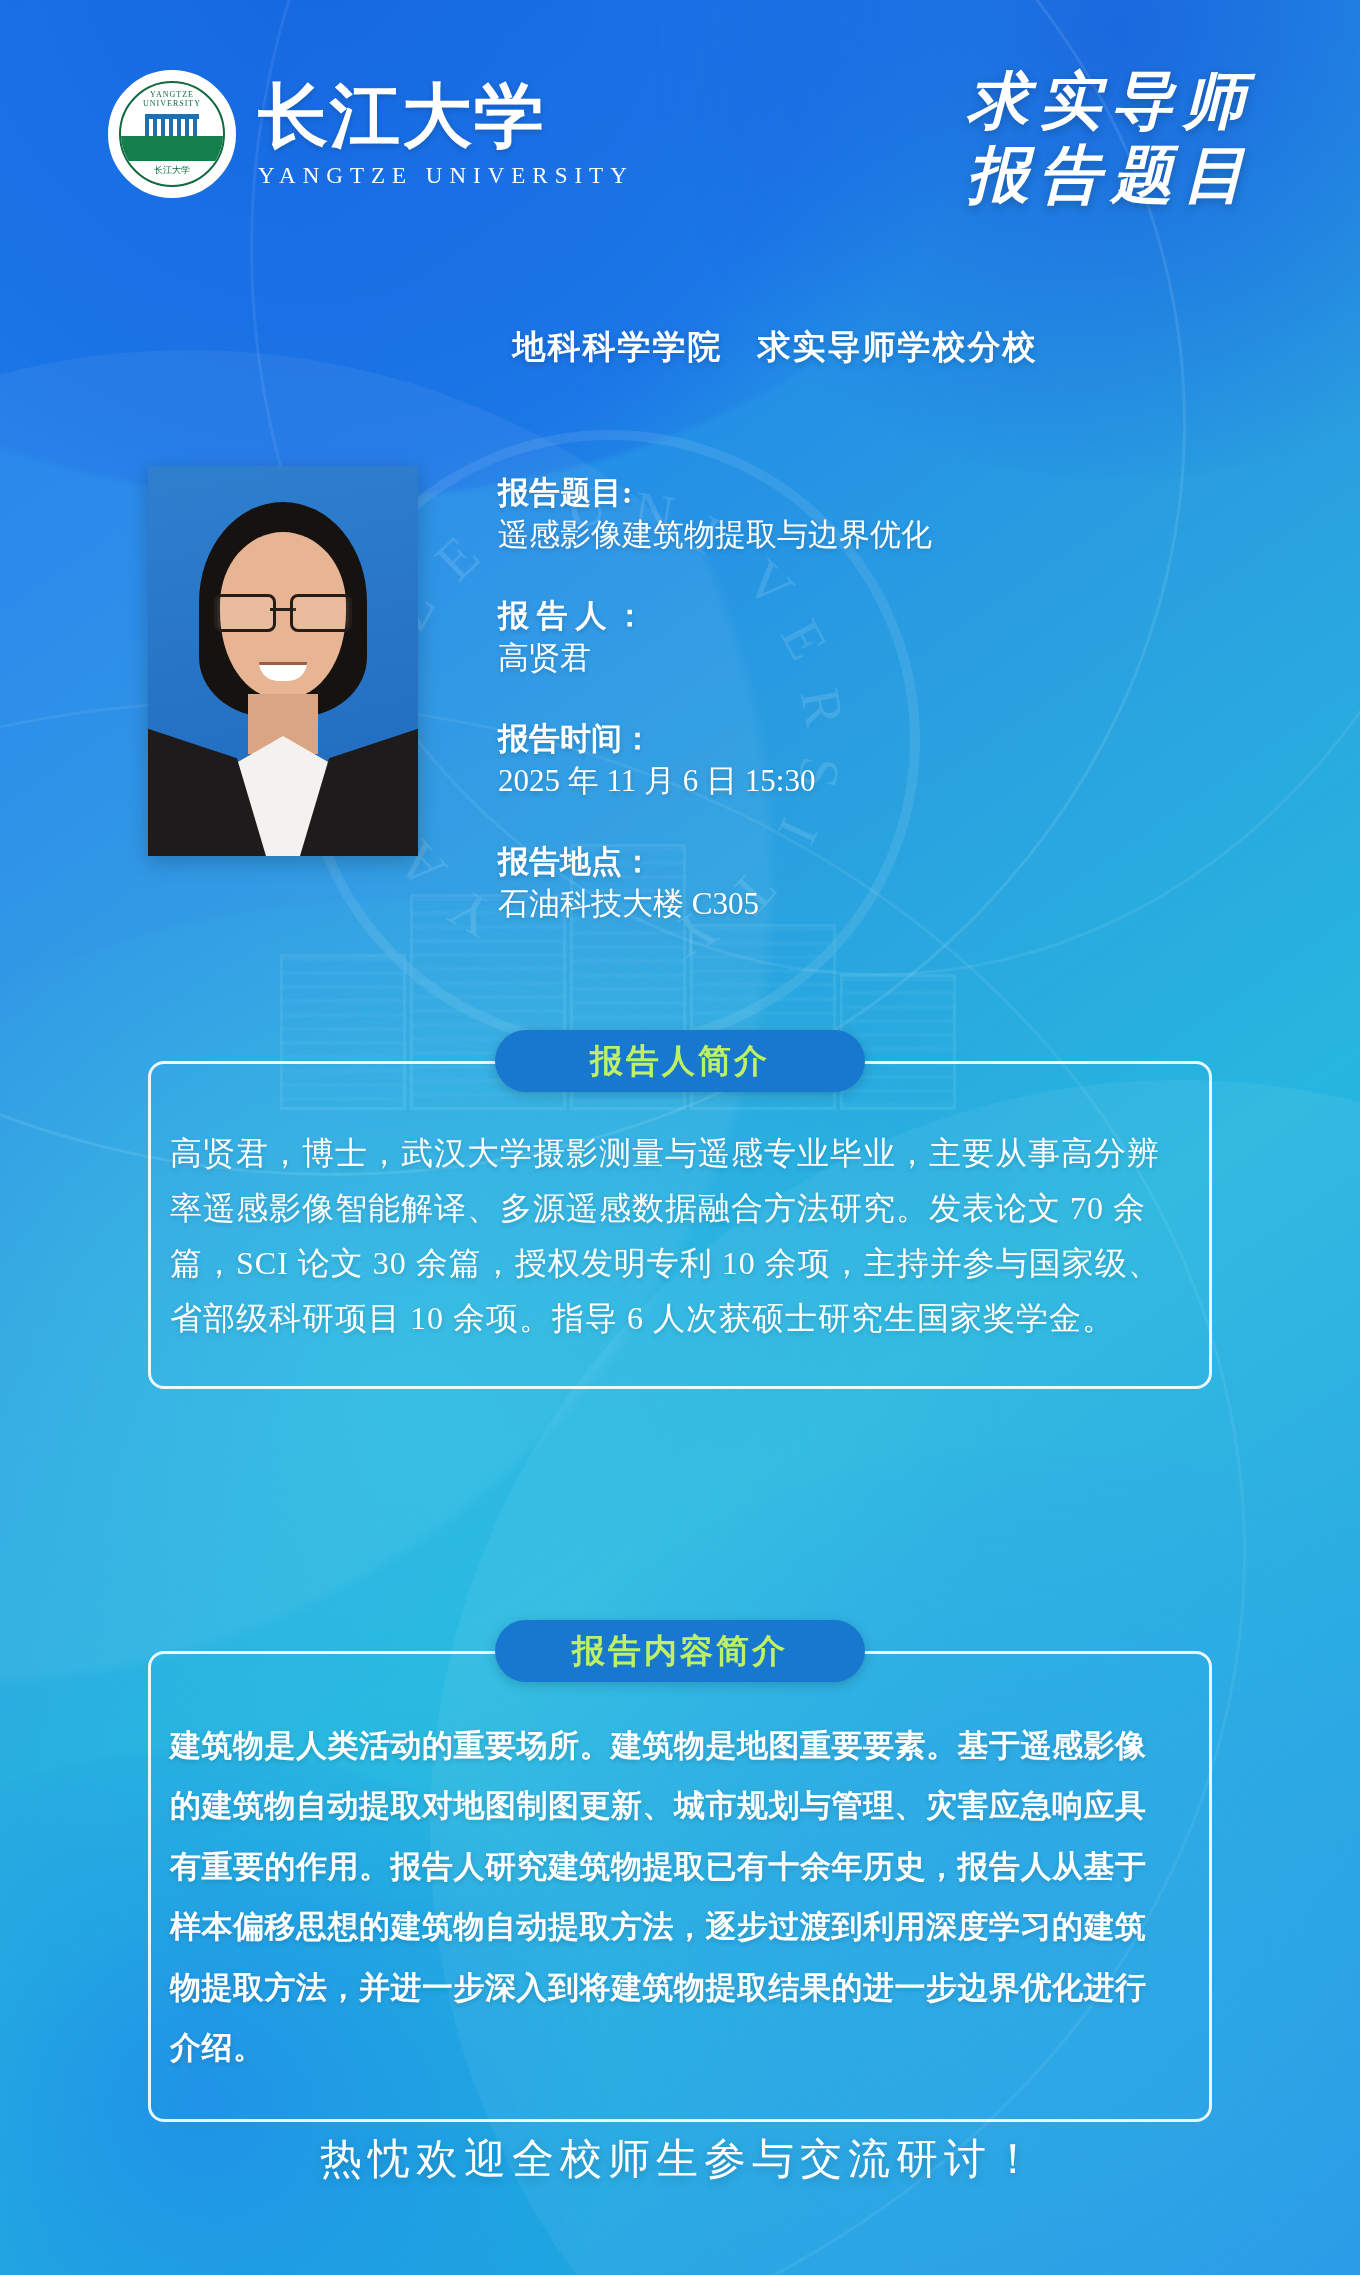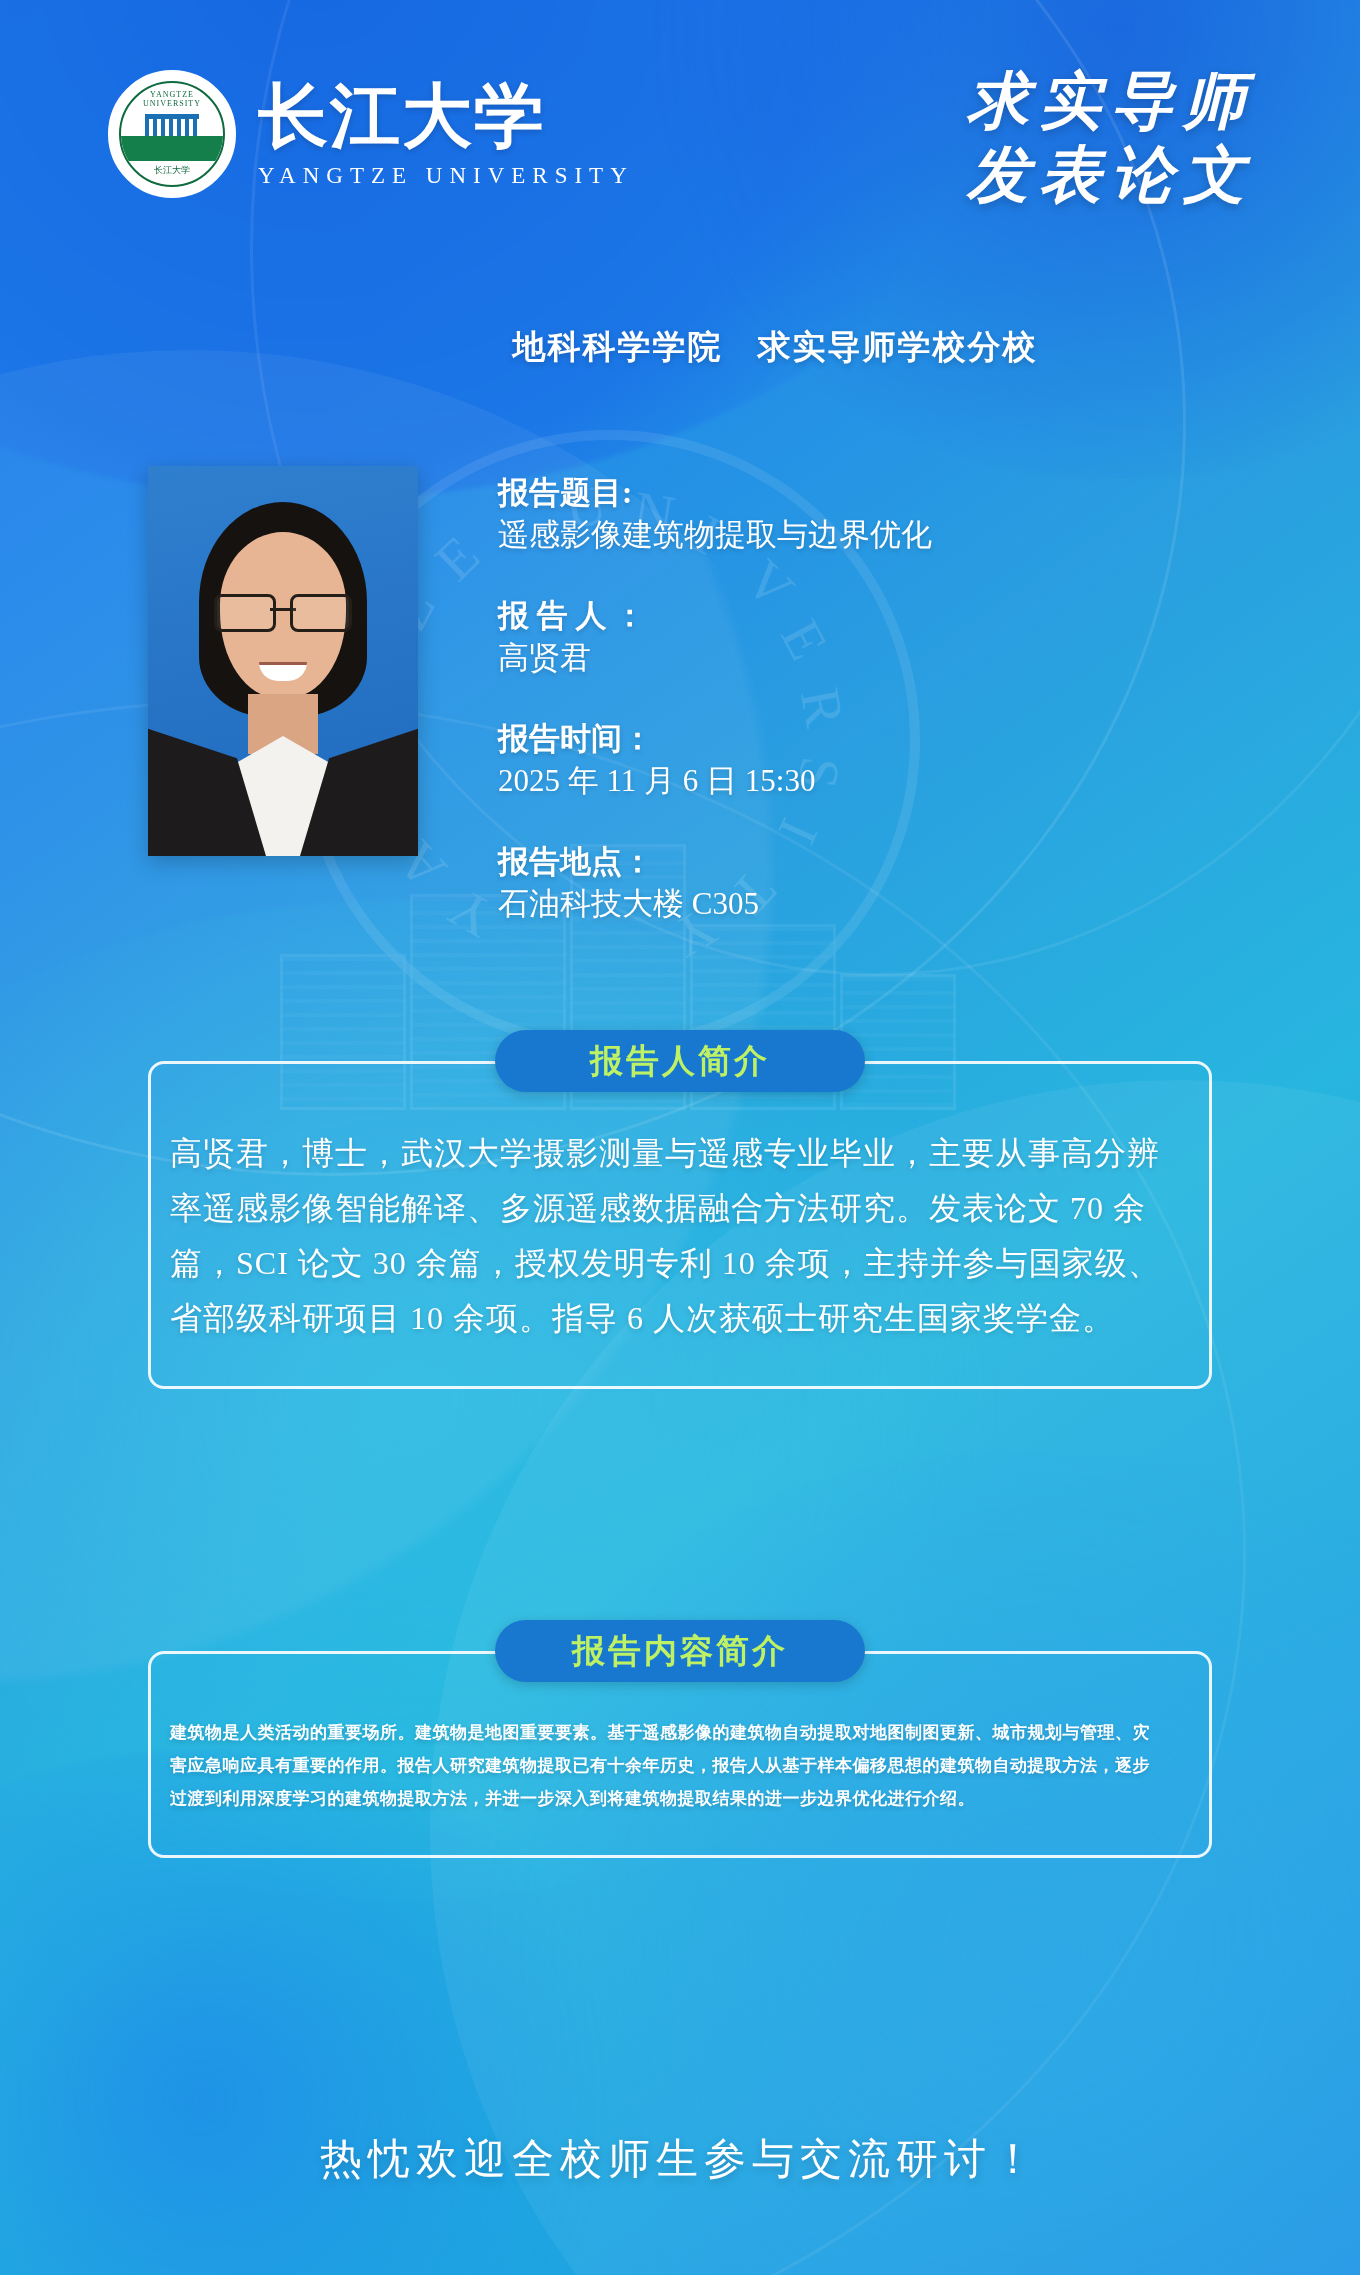--- a/index.html
+++ b/index.html
@@ -310,21 +310,21 @@
     margin: 0;
     font-family: "Liberation Serif", serif;
     text-shadow: 0 2px 5px rgba(0,0,0,.16);
   }
   #sec-bio .sec-body p {
     font-size: 32px;
     line-height: 1.72;
     letter-spacing: 1px;
   }
   #sec-abs .sec-body p {
-    font-size: 17px;
+    font-size: 31px;
     line-height: 1.95;
     letter-spacing: .5px;
     font-weight: bold;
   }
   .footer {
     position: absolute;
     left: 0; right: 0;
     bottom: 88px;
     text-align: center;
     color: #ffffff;
@@ -393,21 +393,21 @@
           <div class="seal-bottom-text">长江大学</div>
         </div>
       </div>
       <div class="uni-name">
         <div class="uni-cn">长江大学</div>
         <div class="uni-en">YANGTZE UNIVERSITY</div>
       </div>
     </div>
     <div class="slogan">
       <div>求实导师</div>
-      <div>发表论文</div>
+      <div>报告题目</div>
     </div>
   </div>
 
   <div class="subtitle">地科科学学院　求实导师学校分校</div>
 
   <div class="portrait">
     <div class="ph-bg"></div>
     <div class="ph-hair"></div>
     <div class="ph-face"></div>
     <div class="ph-glasses">

